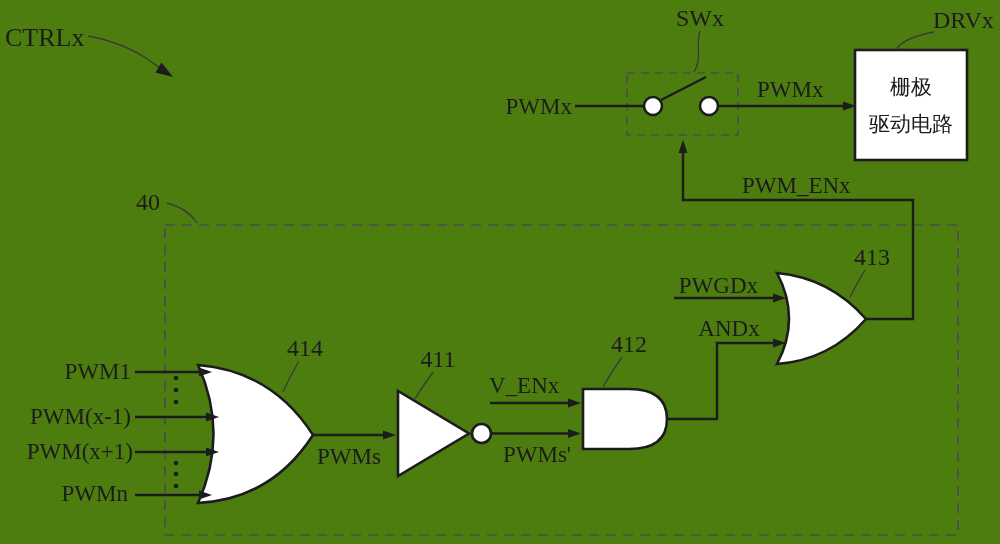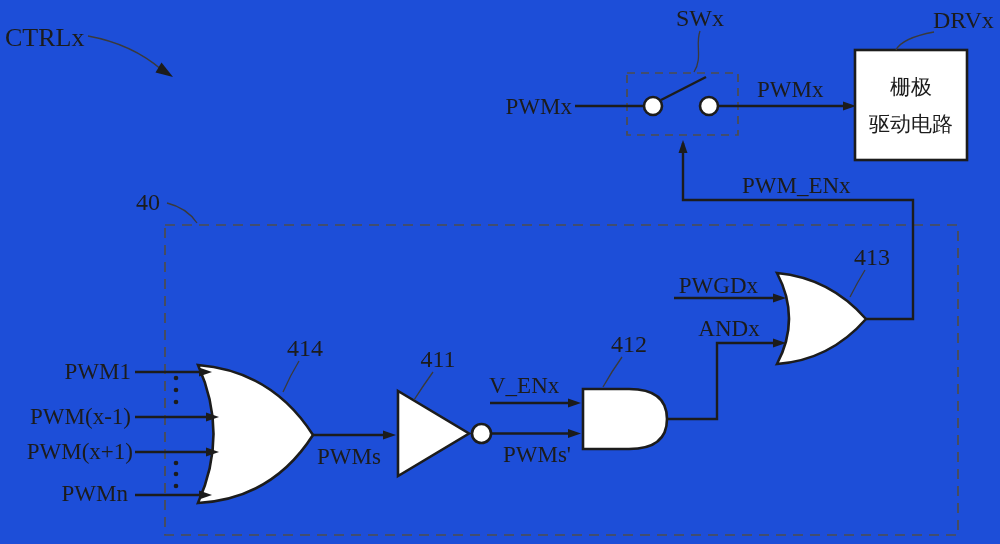--- a/index.html
+++ b/index.html
@@ -4,21 +4,21 @@
 <style>
   html, body {
     margin: 0;
     padding: 0;
     background: #ffffff;
   }
   .stage {
     position: relative;
     width: 1000px;
     height: 544px;
-    background: #1d4ed8;
+    background: #4d7c0f;
     overflow: hidden;
   }
   svg { display: block; }
   .lbl {
     font-family: "Liberation Serif", "DejaVu Serif", serif;
     fill: #1c1c1c;
   }
   .cjk {
     font-family: "DejaVu Sans", "Liberation Serif", serif;
     fill: #1c1c1c;

